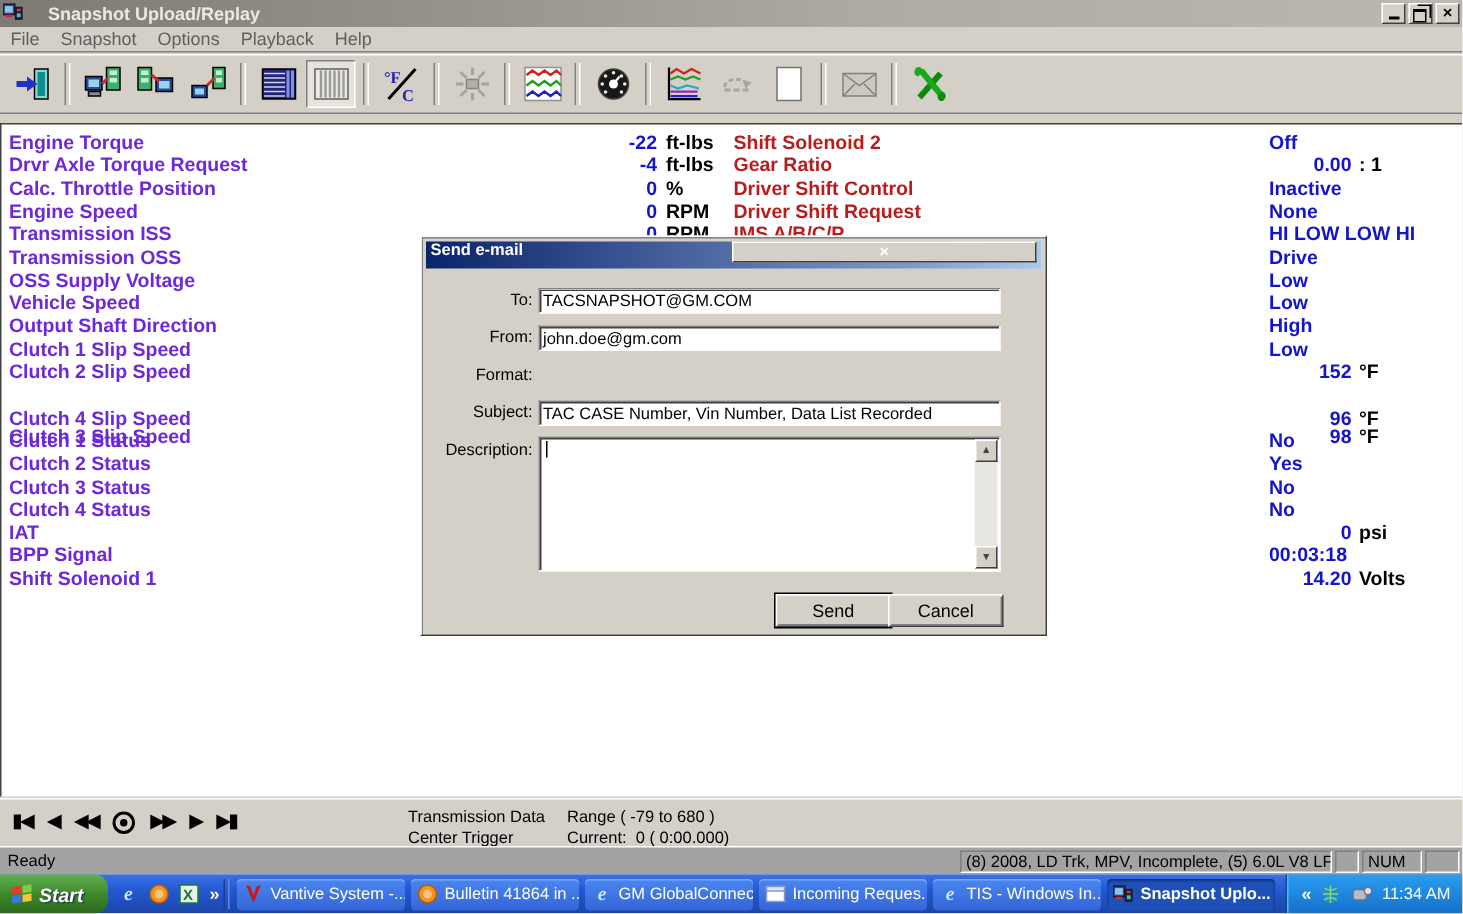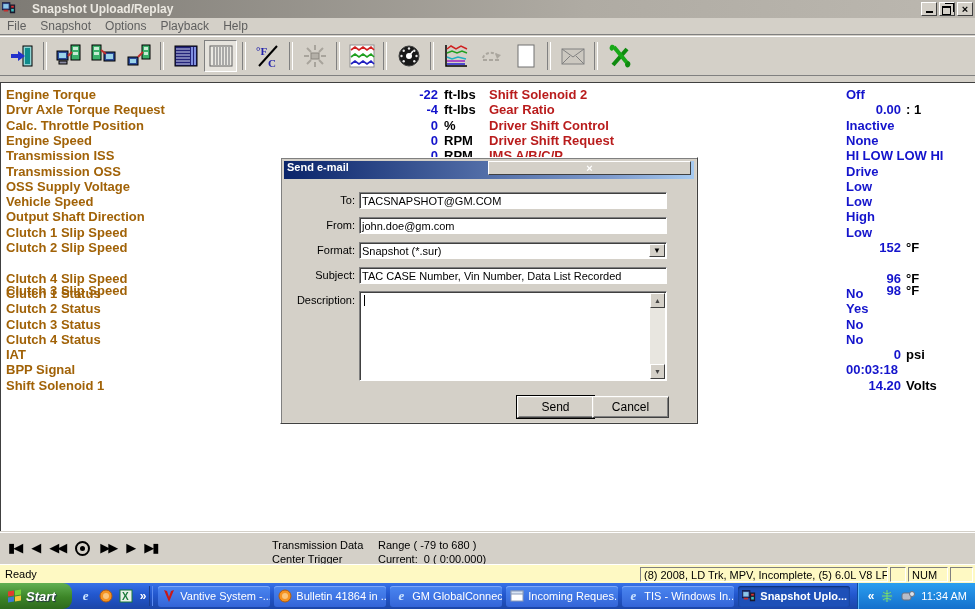--- a/index.html
+++ b/index.html
@@ -20,21 +20,21 @@
   .toolbar{position:absolute;left:0;top:36px;width:975px;height:40px;background:#D4D0C8;display:flex;align-items:center;
     padding-left:4px;box-sizing:border-box;border-bottom:1px solid #808080;box-shadow:0 1px 0 #fff inset;}
   .tbtn{width:33px;height:32px;display:flex;align-items:center;justify-content:center;margin:0 1px;box-sizing:border-box;}
   .tbtn.pressed{border:1px solid;border-color:#808080 #fff #fff #808080;background:#e6e3dd;}
   .tbtn svg{width:26px;height:26px;}
   .tsep{width:2px;height:28px;margin:0 4px;border-left:1px solid #808080;border-right:1px solid #fff;}
   
   .dataarea{position:absolute;left:0;top:82px;width:975px;height:449px;background:#fff;
     border-top:1px solid #404040;border-left:1px solid #404040;box-sizing:border-box;}
   .drow{position:absolute;height:15px;width:975px;font-weight:bold;font-size:13px;white-space:nowrap;}
-  .dlabel{position:absolute;left:5px;color:#a16207;}
+  .dlabel{position:absolute;left:5px;color:#6d28d9;}
   .dval{position:absolute;left:360px;width:77px;text-align:right;color:#1414CC;}
   .dunit{position:absolute;left:443px;color:#000;}
   .dmid{position:absolute;left:488px;color:#b91c1c;}
   .drval{position:absolute;left:845px;width:55px;color:#1414CC;}
   .drval.num{text-align:right;}
   .drval.txt{text-align:left;}
   .drunit{position:absolute;left:905px;color:#000;}
   
   .dialog{position:absolute;left:280px;top:157px;width:418px;height:267px;background:#D4D0C8;
     border:1px solid;border-color:#fff #404040 #404040 #fff;box-shadow:1px 1px 0 #808080 inset,-1px -1px 0 #dcd8d0 inset;box-sizing:border-box;font-size:11px;}
@@ -61,21 +61,21 @@
   .dbutton.default{outline:1px solid #000;}
   
   .playbar{position:absolute;left:0;top:532px;width:975px;height:32px;background:#D4D0C8;border-top:1px solid #fff;box-sizing:border-box;}
   .transport{position:absolute;left:8px;top:4px;display:flex;align-items:center;gap:10px;}
   .tricon{font-size:13px;color:#000;font-family:"DejaVu Sans",sans-serif;line-height:22px;letter-spacing:-2px;}
   .centericon{width:15px;height:15px;border:2px solid #000;border-radius:50%;display:flex;align-items:center;justify-content:center;box-sizing:border-box;}
   .centericon i{width:5px;height:5px;border-radius:50%;background:#000;}
   .recbtn{width:20px;height:20px;background:#FF0000;clip-path:polygon(30% 0,70% 0,100% 30%,100% 70%,70% 100%,30% 100%,0 70%,0 30%);margin-left:8px;}
   .pbtext{position:absolute;font-size:11px;color:#000;line-height:14px;white-space:pre;}
   
-  .statusbar{position:absolute;left:0;top:564px;width:975px;height:19px;background:#fef9c3;border-top:1px solid #fff;box-sizing:border-box;font-size:11px;}
+  .statusbar{position:absolute;left:0;top:564px;width:975px;height:19px;background:#a3a3a3;border-top:1px solid #fff;box-sizing:border-box;font-size:11px;}
   .sready{position:absolute;left:5px;top:3px;}
   .spanel{position:absolute;top:2px;height:15px;border:1px solid;border-color:#808080 #fff #fff #808080;
     box-sizing:border-box;padding:1px 3px 0 3px;white-space:nowrap;overflow:hidden;font-size:11px;}
   
   .taskbar{position:absolute;left:0;top:583px;width:975px;height:26px;
     background:linear-gradient(#3872e8,#2257cE 45%,#1c46a8);display:flex;align-items:center;box-sizing:border-box;}
   .startbtn{height:26px;padding:0 16px 0 8px;background:linear-gradient(#62b053,#3c8527 55%,#2d6a1d);
     border-radius:0 9px 9px 0;display:flex;align-items:center;gap:4px;color:#fff;font-weight:bold;font-size:13px;font-style:italic;
     text-shadow:1px 1px 1px #234;}
   .flagicon{display:inline-block;width:14px;height:13px;position:relative;}
@@ -434,24 +434,20 @@
   <div class="dialog">
     <div class="dtitle">
       <span>Send e-mail</span>
       <span class="dclose">×</span>
     </div>
     <span class="flabel" style="top:36px;">To:</span>
     <div class="field" style="top:34px;">TACSNAPSHOT@GM.COM</div>
     <span class="flabel" style="top:61px;">From:</span>
     <div class="field" style="top:59px;">john.doe@gm.com</div>
     <span class="flabel" style="top:86px;">Format:</span>
-    <div class="field" style="top:84px;">
-      <span>Snapshot (*.sur)</span>
-      <span class="combo-arrow">▼</span>
-    </div>
     <span class="flabel" style="top:111px;">Subject:</span>
     <div class="field" style="top:109px;">TAC CASE Number, Vin Number, Data List Recorded</div>
     <span class="flabel" style="top:136px;">Description:</span>
     <div class="descbox">
       <span class="caret"></span>
       <div class="vscroll">
         <span class="sbtn" style="top:0;">▲</span>
         <span class="sbtn" style="bottom:0;">▼</span>
       </div>
     </div>

